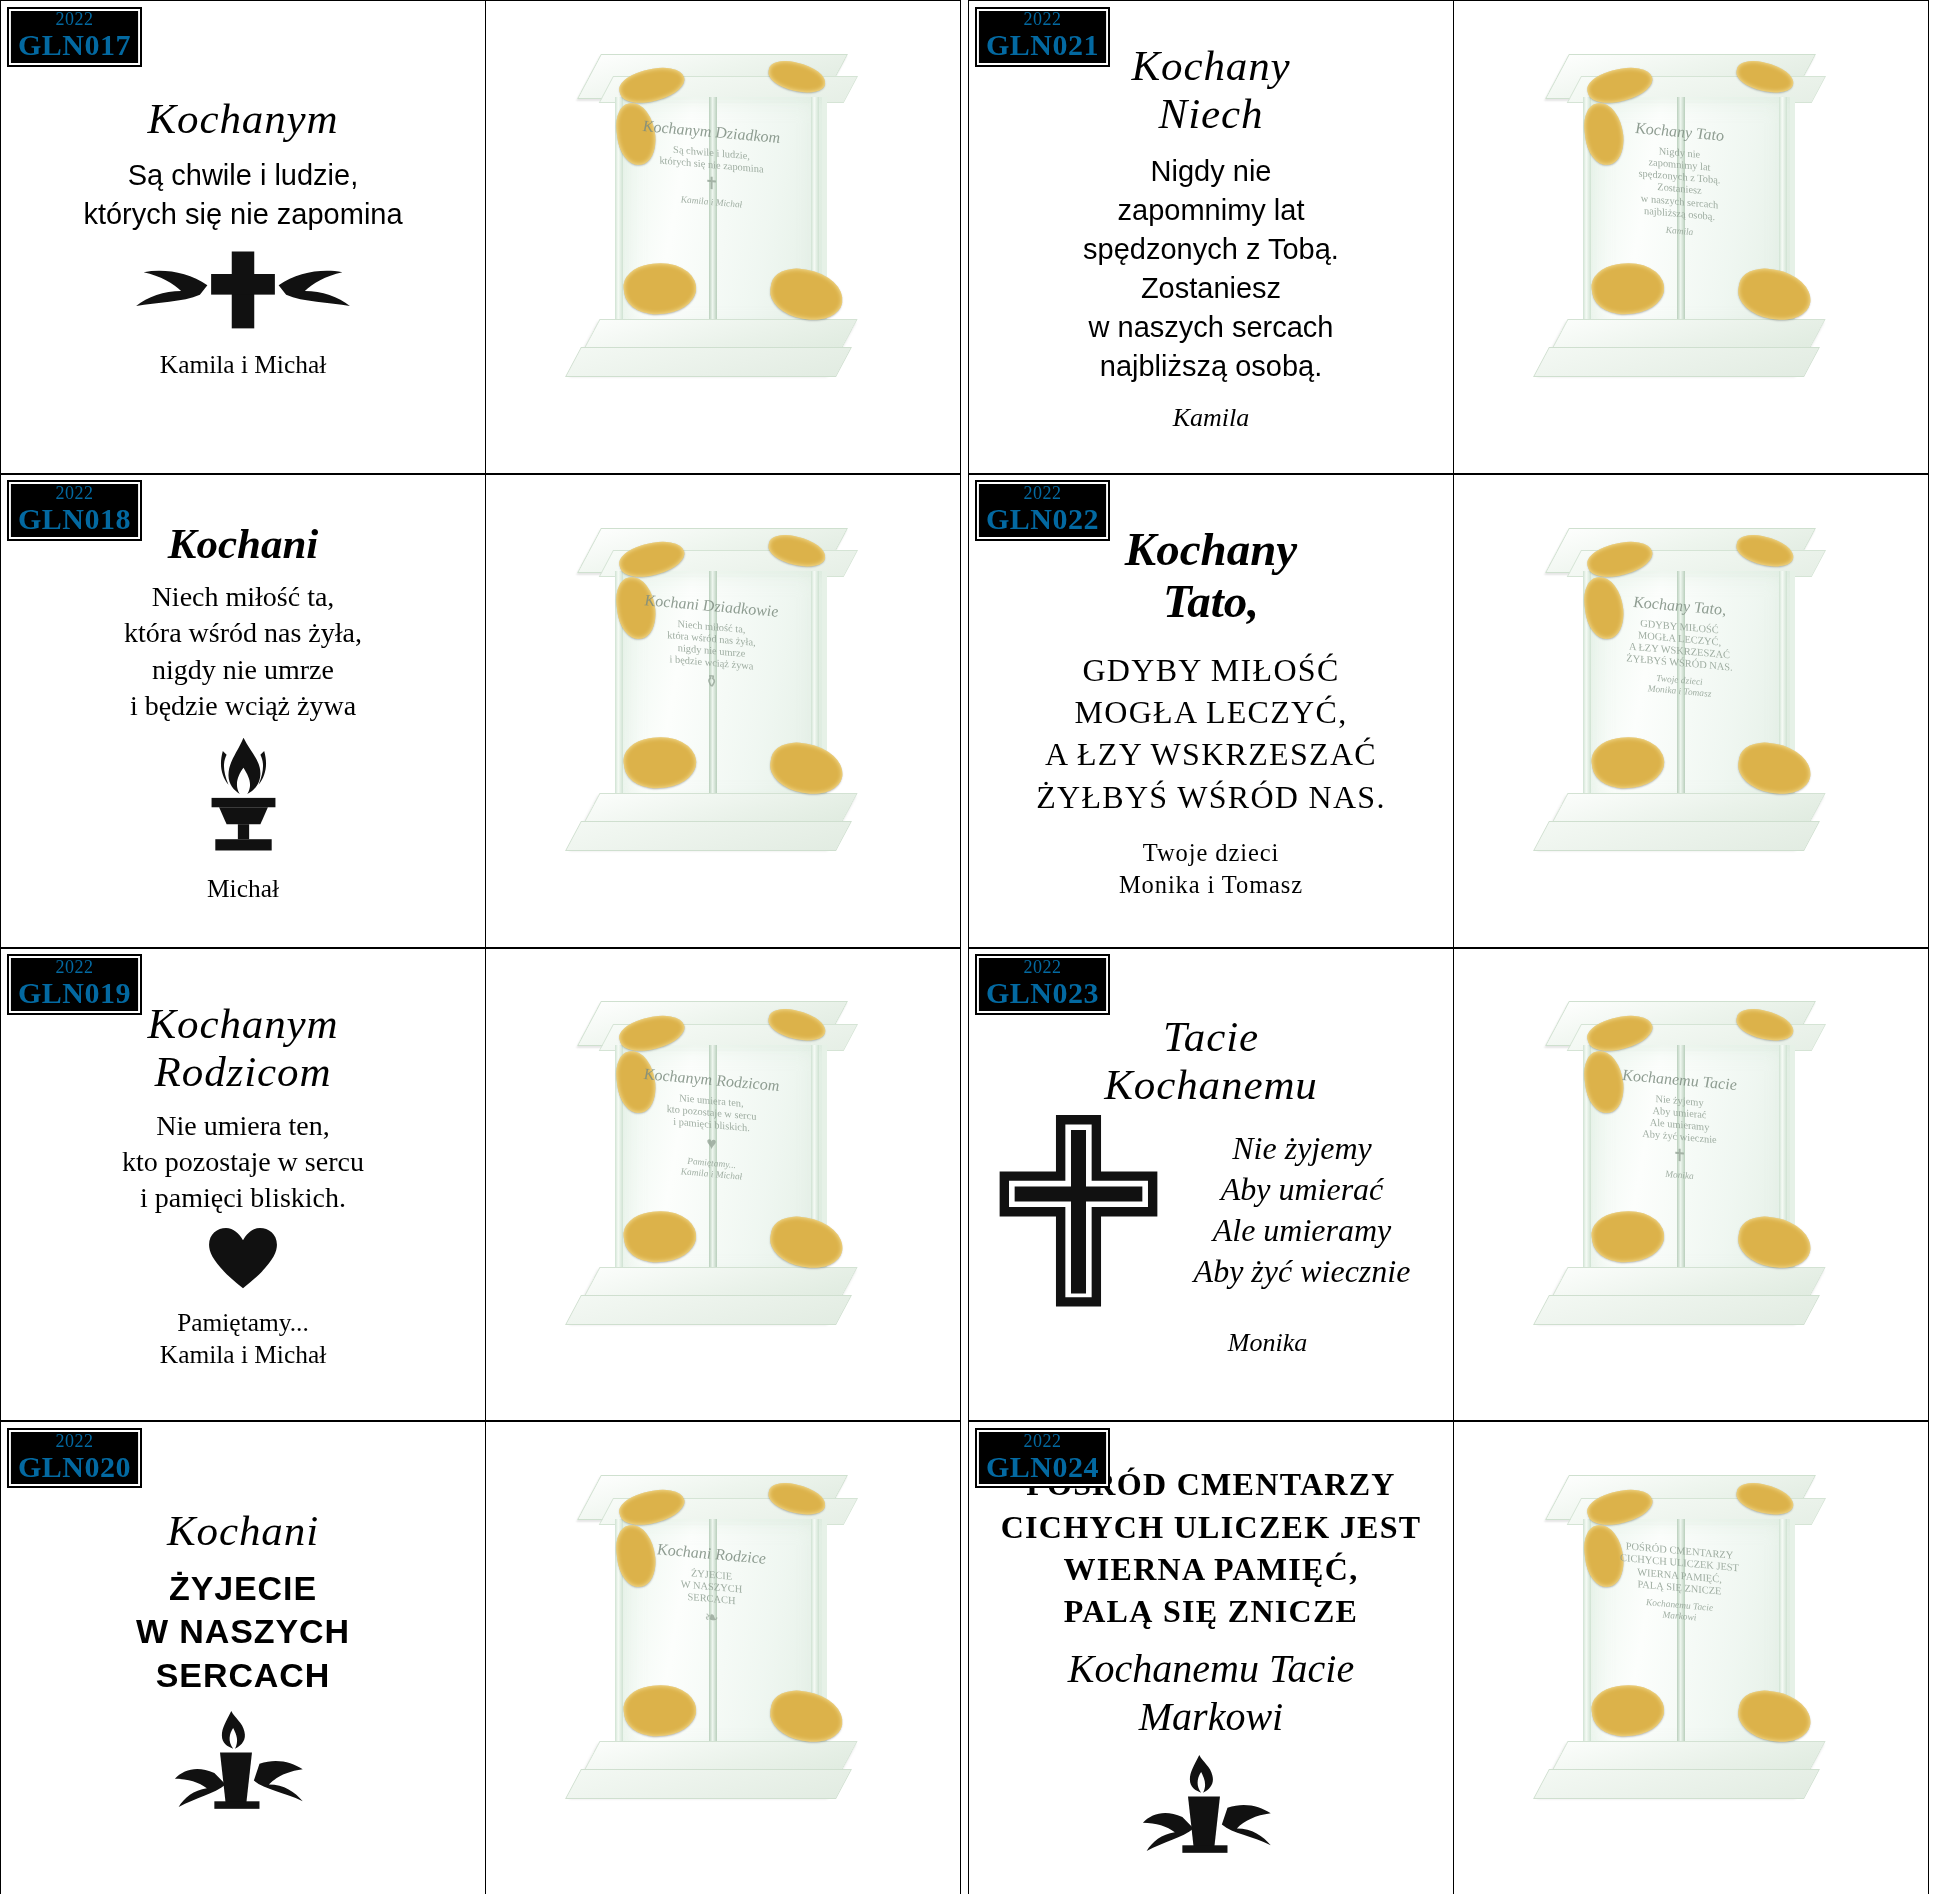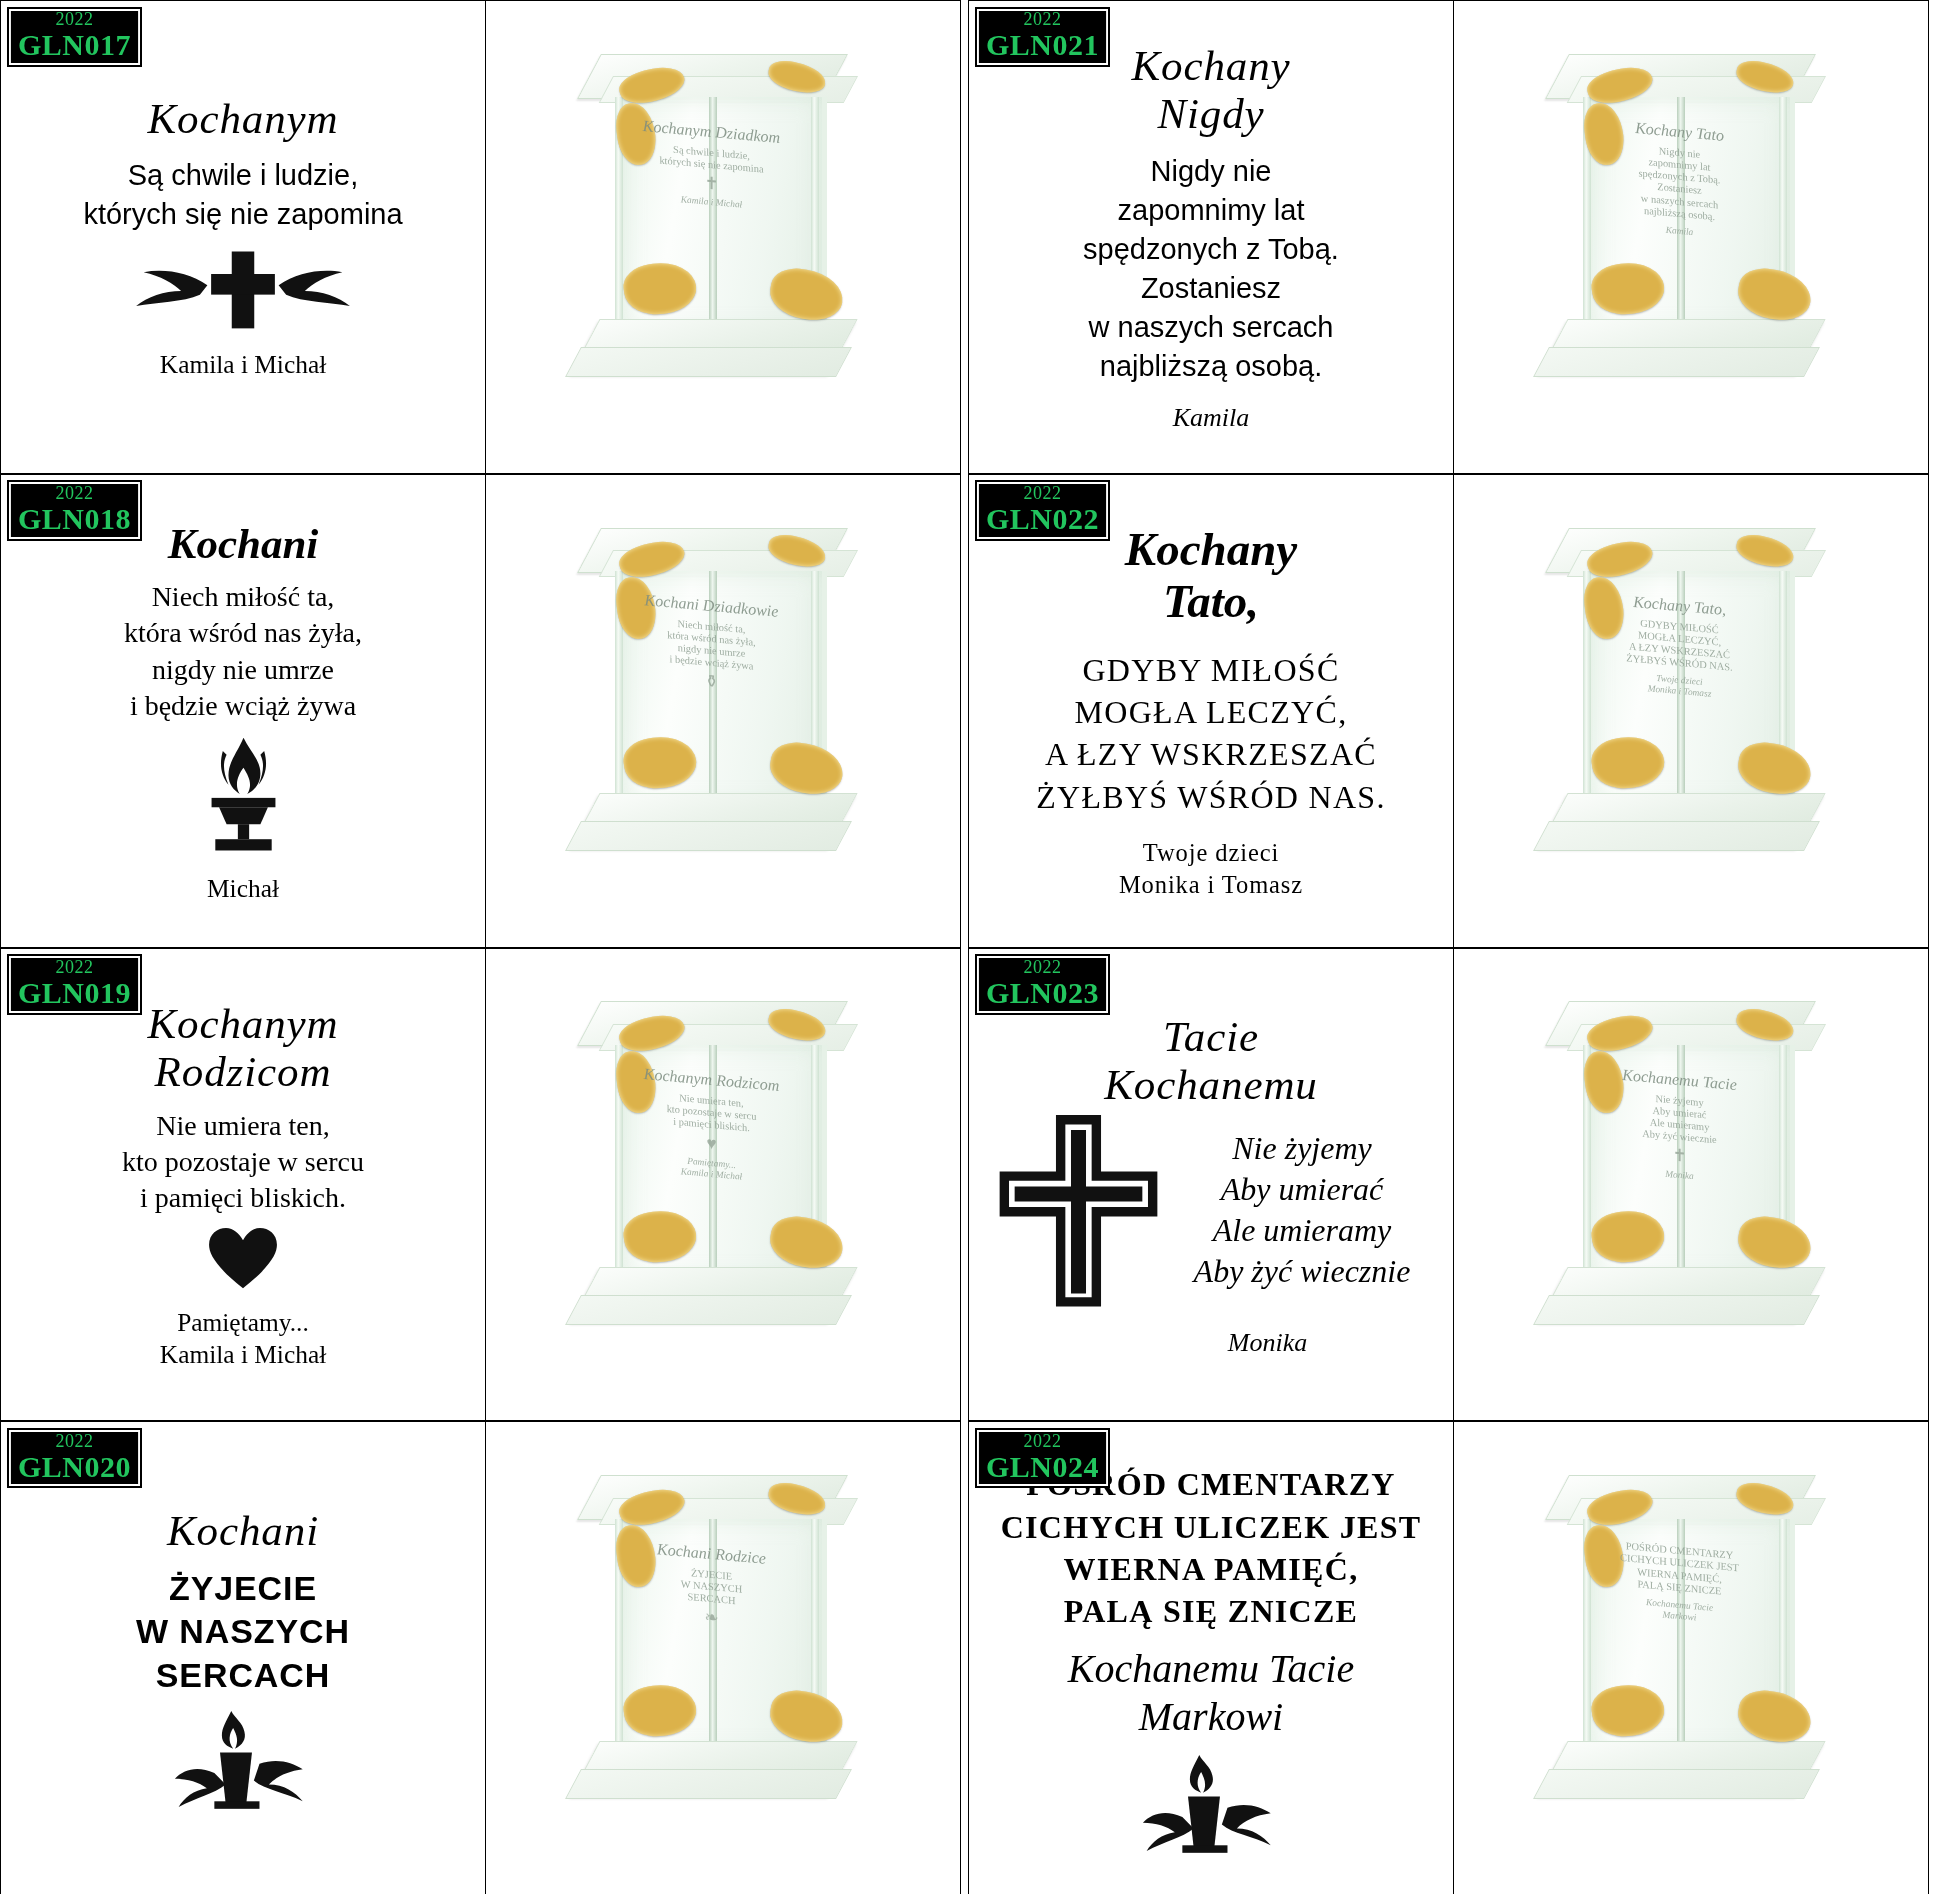--- a/index.html
+++ b/index.html
@@ -48,21 +48,21 @@
     align-items: center;
     justify-content: center;
     overflow: hidden;
   }
   
   .code-badge {
     position: absolute;
     top: 5.6px;
     left: 5.6px;
     background: #000;
-    color: #22c55e;
+    color: #0369a1;
     border: 2.8px solid #000;
     box-shadow: 0 0 0 1.9px #fff inset;
     padding: 1.9px 9.4px 4.7px 9.4px;
     text-align: center;
     line-height: 1;
     font-family: "Liberation Serif", serif;
     z-index: 5;
   }
   .code-badge .year {
     display: block;
@@ -372,21 +372,21 @@
 
   <div class="entry">
     <div class="design-cell">
       <div class="code-badge">
         <span class="year">2022</span>
         <span class="code">GLN021</span>
       </div>
       <div class="design-inner">
         <div class="script t-head-script" id="h1">
             <div>Kochany</div>
-            <div>Nigdy</div>
+            <div>Niech</div>
           </div>
         <div class="t-body-sans" id="b1">
             <div>Nigdy nie</div>
             <div>zapomnimy lat</div>
             <div>spędzonych z Tobą.</div>
             <div>Zostaniesz</div>
             <div>w naszych sercach</div>
             <div>najbliższą osobą.</div>
           </div>
         <div class="t-sign-italic" id="s1">

